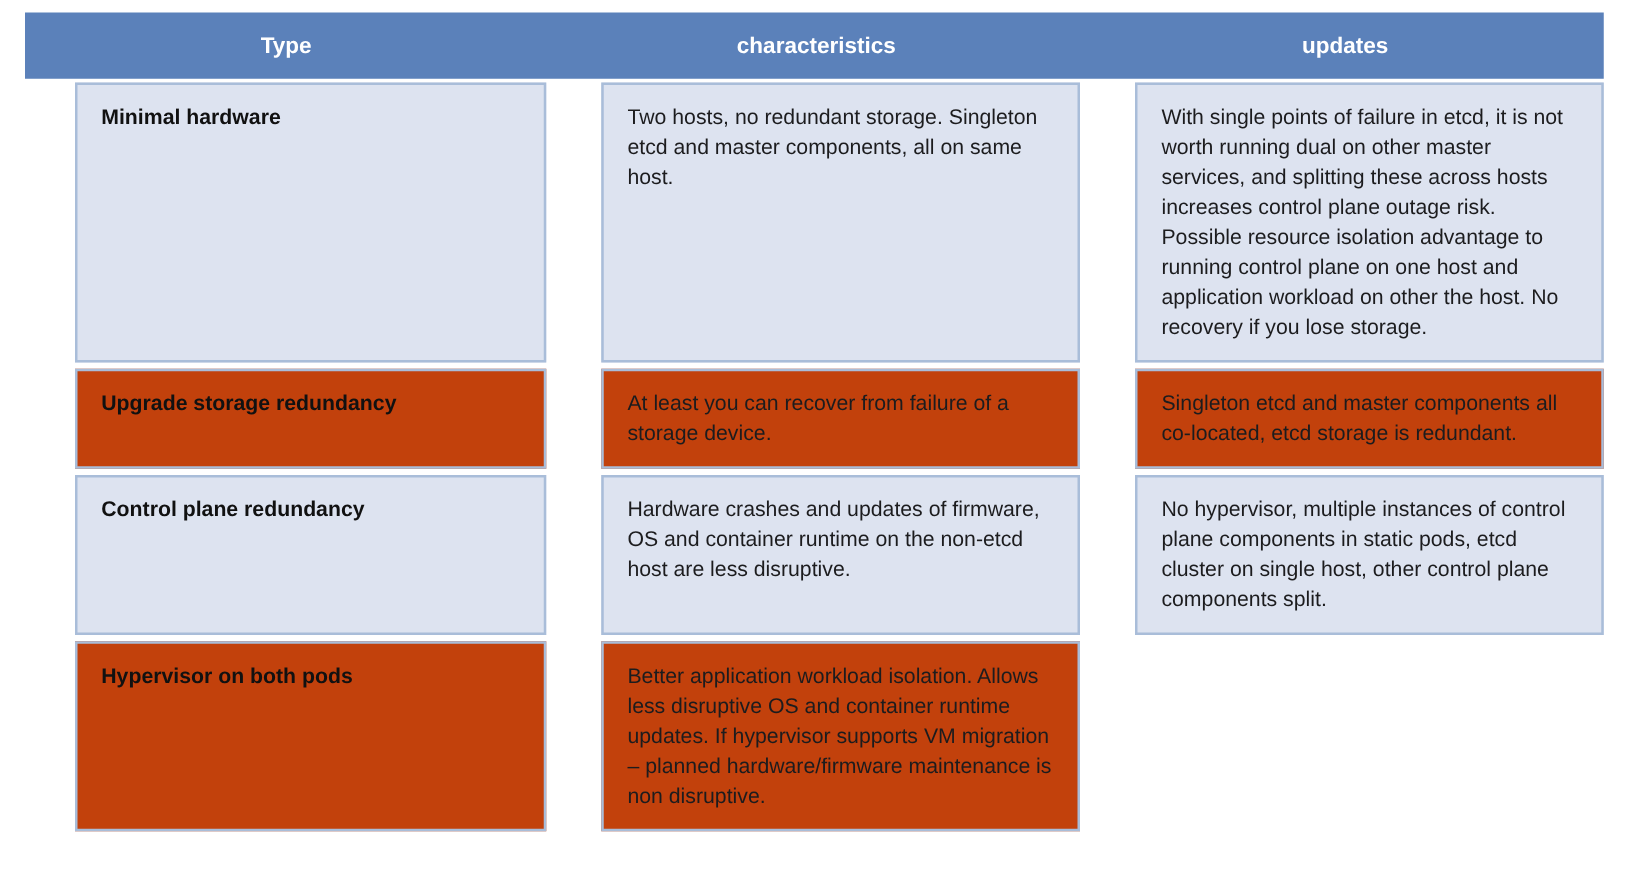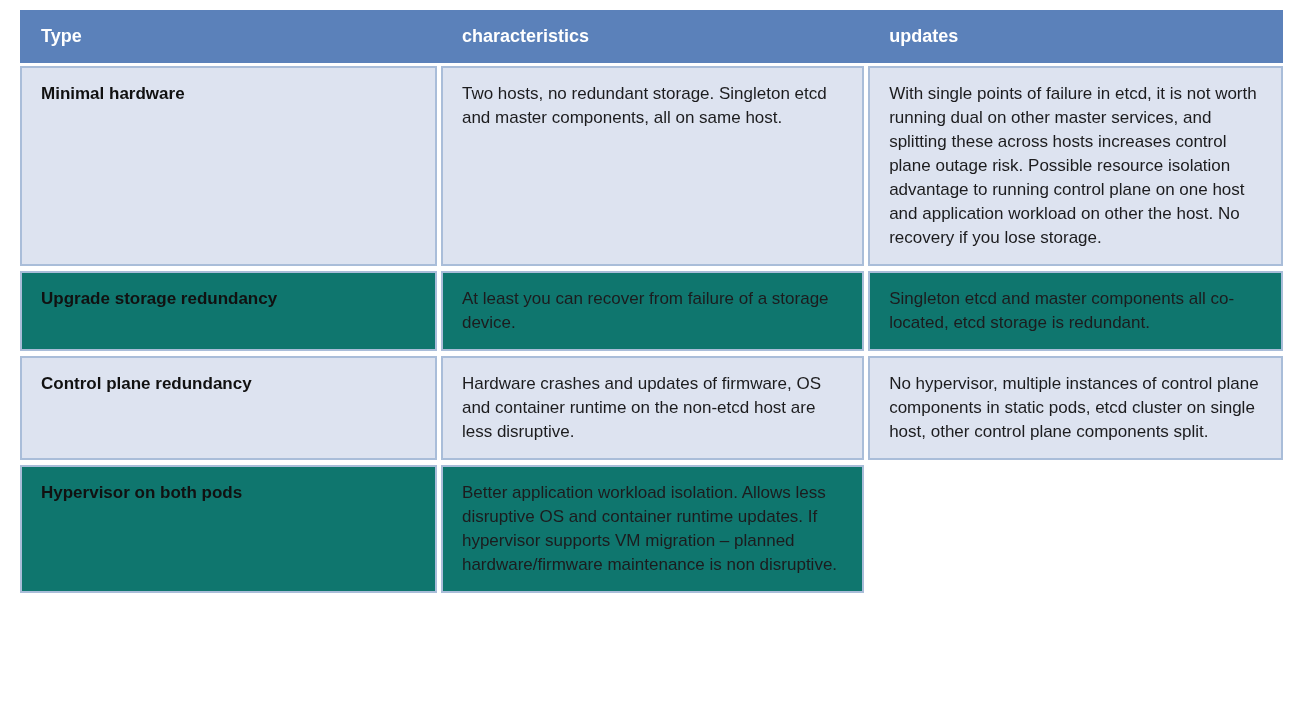--- a/index.html
+++ b/index.html
@@ -15,20 +15,21 @@
     box-sizing: border-box;
     padding: 10px 19px 8px 20px;
     overflow: hidden;
   }
   .table {
     width: 100%;
   }
   
   .thead {
     background: #5b81ba;
+    text-align: center;
   }
   .grid-row {
     display: grid;
     grid-template-columns: 1fr 1.015fr 0.995fr;
     column-gap: 4px;
   }
   .th {
     padding: 14px 20px 15px 21px;
     color: #ffffff;
     font-size: 18px;
@@ -42,23 +43,24 @@
   .thead + .tbody .grid-row:first-child {
     margin-top: 3px;
   }
   .td {
     border: 2px solid #a9bdd9;
     padding: 14px 19px 14px 19px;
     font-size: 17px;
     line-height: 24px;
     color: #1c1c1e;
     box-sizing: border-box;
+    margin-left: 40px;
   }
   .row-alt .td { background: #dde3f0; }
-  .row-plain .td { background: #0f766e; }
+  .row-plain .td { background: #c2410c; }
   .td.type-cell {
     font-weight: bold;
     color: #111111;
   }
 </style>
 </head>
 <body>
 
 <div class="page">
   <div class="table">

